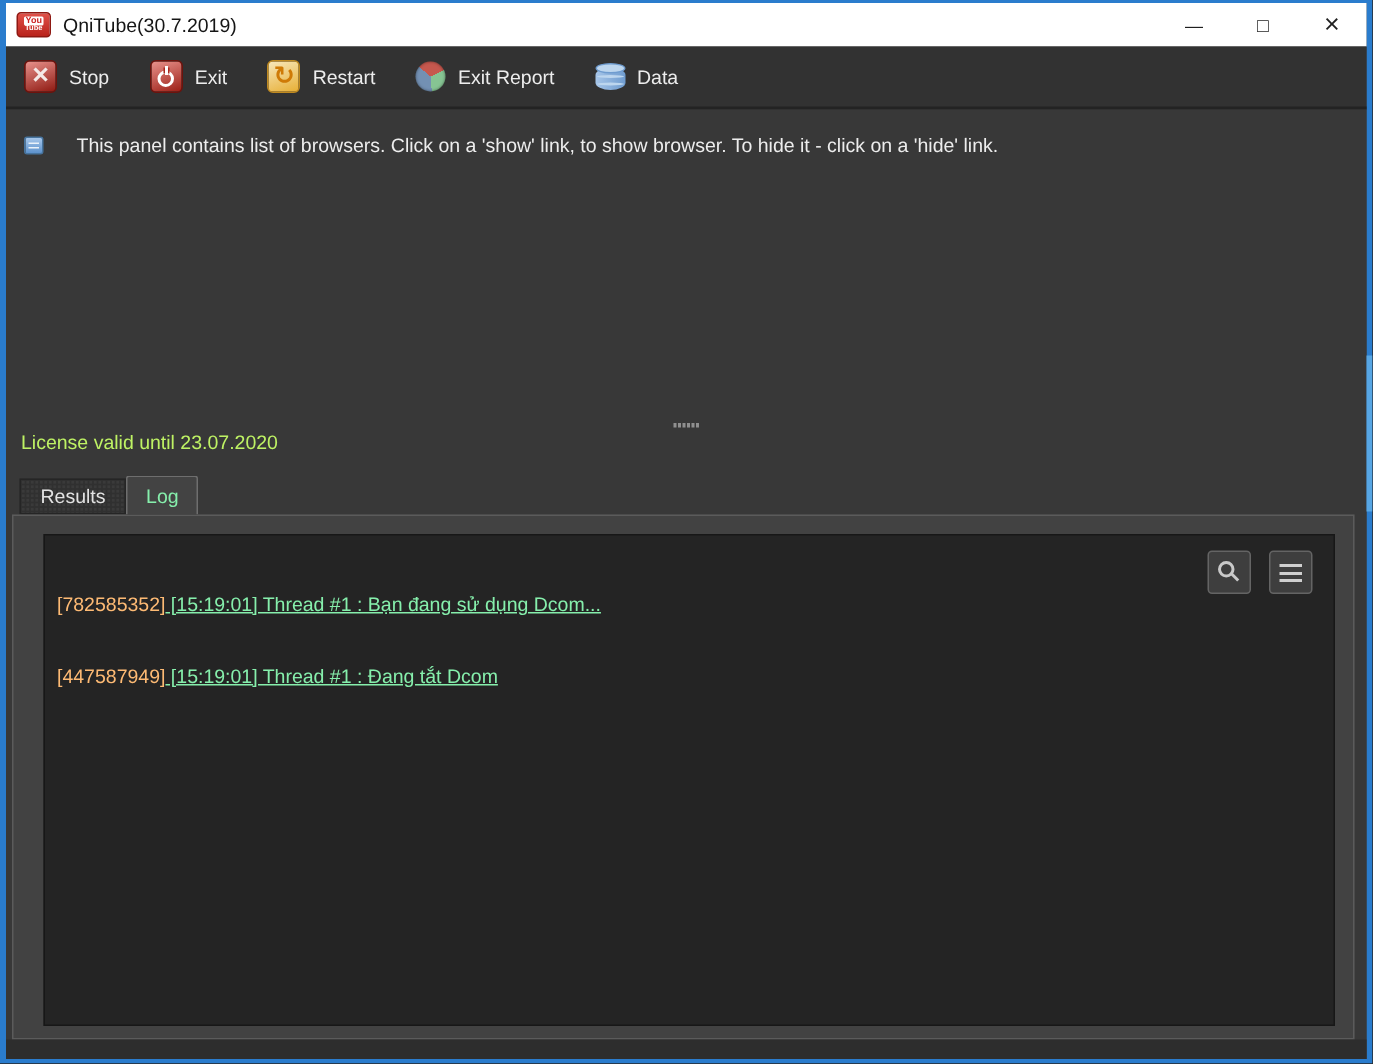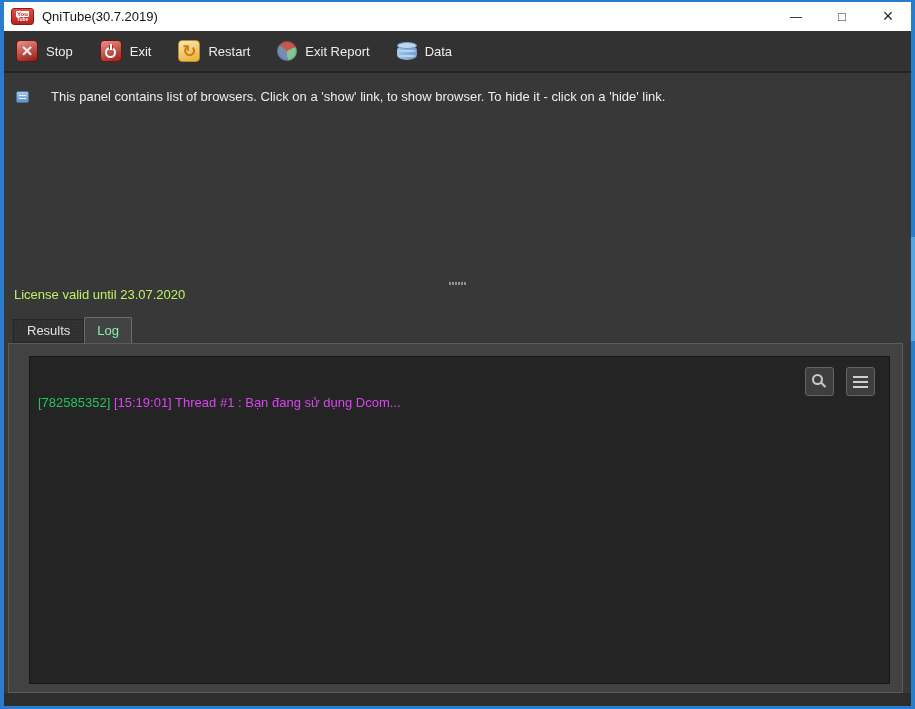--- a/index.html
+++ b/index.html
@@ -95,22 +95,22 @@
   .tab.inactive{ padding:3px 13px 4px; background:#303030; color:#e3e3e3; border:1px solid #252525;
     background-image:radial-gradient(#3a3a3a 1px, transparent 1px); background-size:3px 3px; }
   .tab.active{ padding:5px 12px 5px; background:#434343; color:#86efac;
     border:1px solid #6e6e6e; border-bottom:none; border-radius:2px 2px 0 0; position:relative; z-index:2; }
 
   .tab-panel{ position:absolute; left:4px; right:8px; top:270px; height:350px;
     background:#424242; border:1px solid #5b5b5b; }
   .log-area{ position:absolute; top:12px; right:12px; bottom:8px; left:20px;
     background:#242424; border:1px solid #171717; }
   .log-lines{ padding:6px 8px; font-size:13px; line-height:16px; white-space:pre; }
-  .log-id{ color:#22c55e; }
-  .log-msg{ color:#d946ef; }
+  .log-id{ color:#fdba74; }
+  .log-msg{ color:#86efac;text-decoration:underline; }
 
   .log-tools{ position:absolute; top:10px; right:14px; display:flex; gap:12px; }
   .tool-btn{ width:29px; height:29px; background:#3e3e3e; border:1px solid #646464; border-radius:3px;
     display:flex; align-items:center; justify-content:center; cursor:pointer; }
   .icon-search{ width:11px; height:11px; border:2px solid #c9c9c9; border-radius:50%; position:relative;
     top:-2px; left:-2px; }
   .icon-search::after{ content:''; position:absolute; width:2px; height:7px; background:#c9c9c9;
     right:-3px; bottom:-5px; transform:rotate(-45deg); }
   .icon-list{ width:15px; height:12px;
     background:repeating-linear-gradient(180deg,#cfcfcf 0 2px, transparent 2px 5px); }
@@ -188,20 +188,21 @@
 
     <div class="tabs">
       <div class="tab inactive">Results</div>
       <div class="tab active">Log</div>
     </div>
 
     <div class="tab-panel">
       <div class="log-area">
         <div class="log-lines">
           <div class="log-line"><span class="log-id">[782585352]</span><span class="log-msg"> [15:19:01] Thread #1 : Bạn đang sử dụng Dcom...</span></div>
+          <div class="log-line"><span class="log-id">[447587949]</span><span class="log-msg"> [15:19:01] Thread #1 : Đang tắt Dcom</span></div>
         </div>
         <div class="log-tools">
           <div class="tool-btn">
             <span class="icon-search"></span>
           </div>
           <div class="tool-btn">
             <span class="icon-list"></span>
           </div>
         </div>
       </div>

